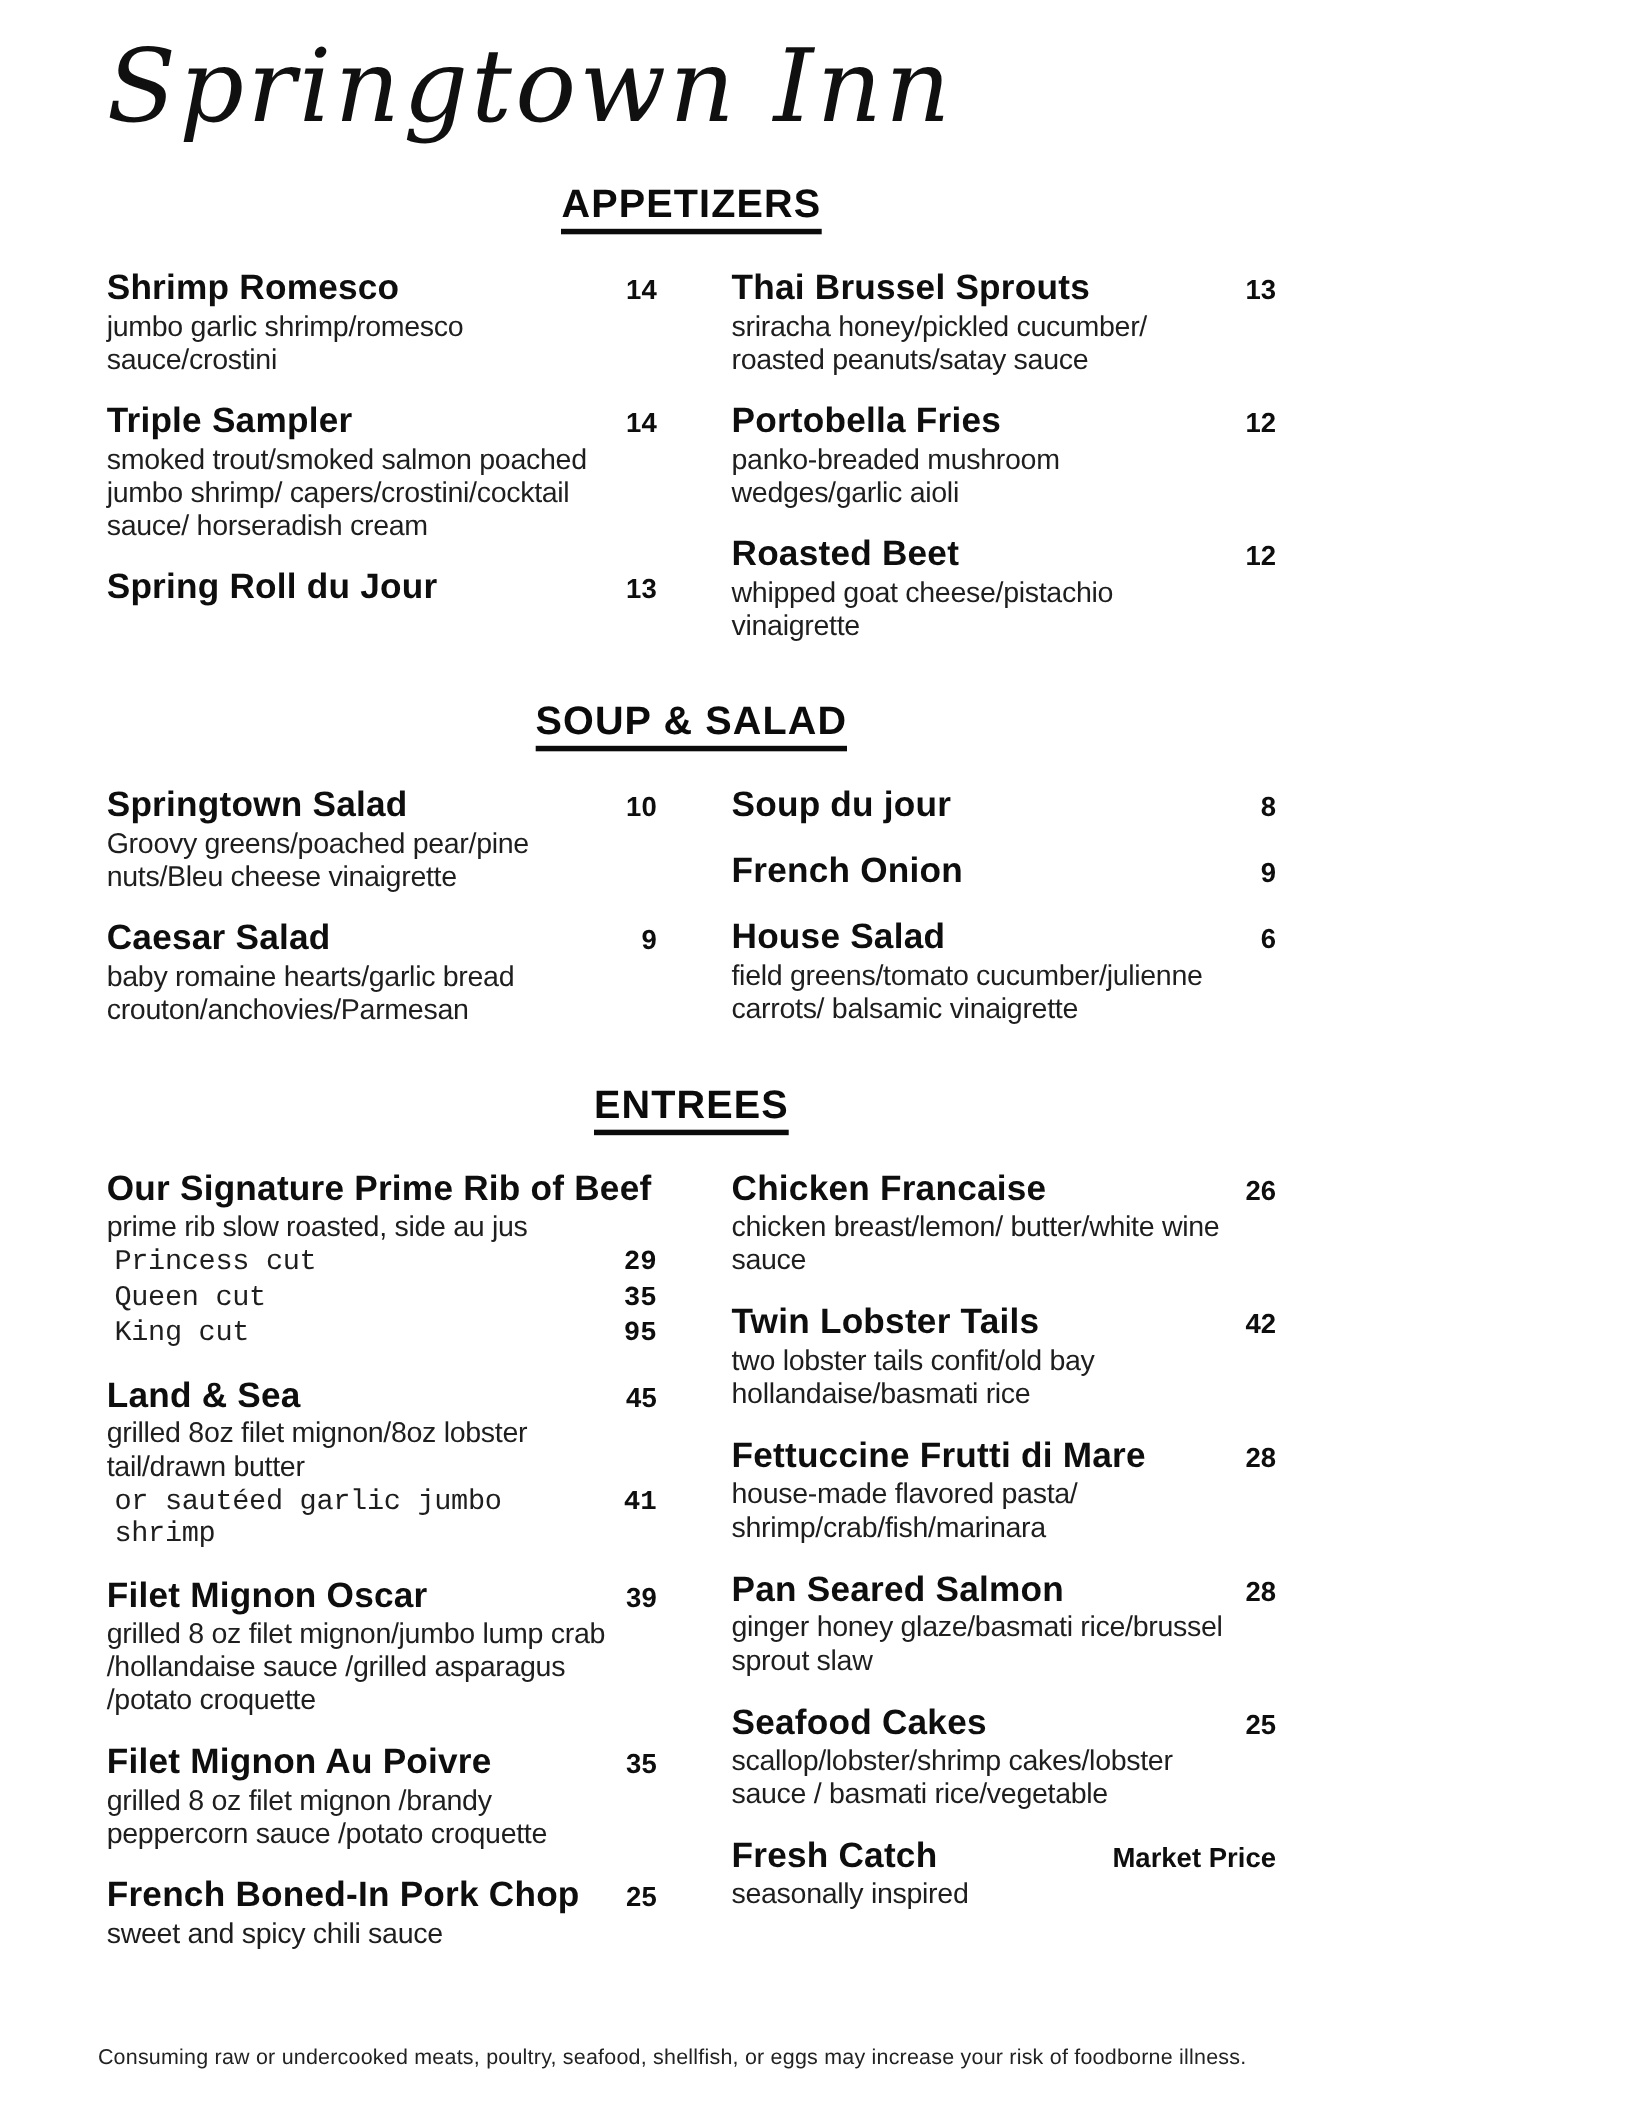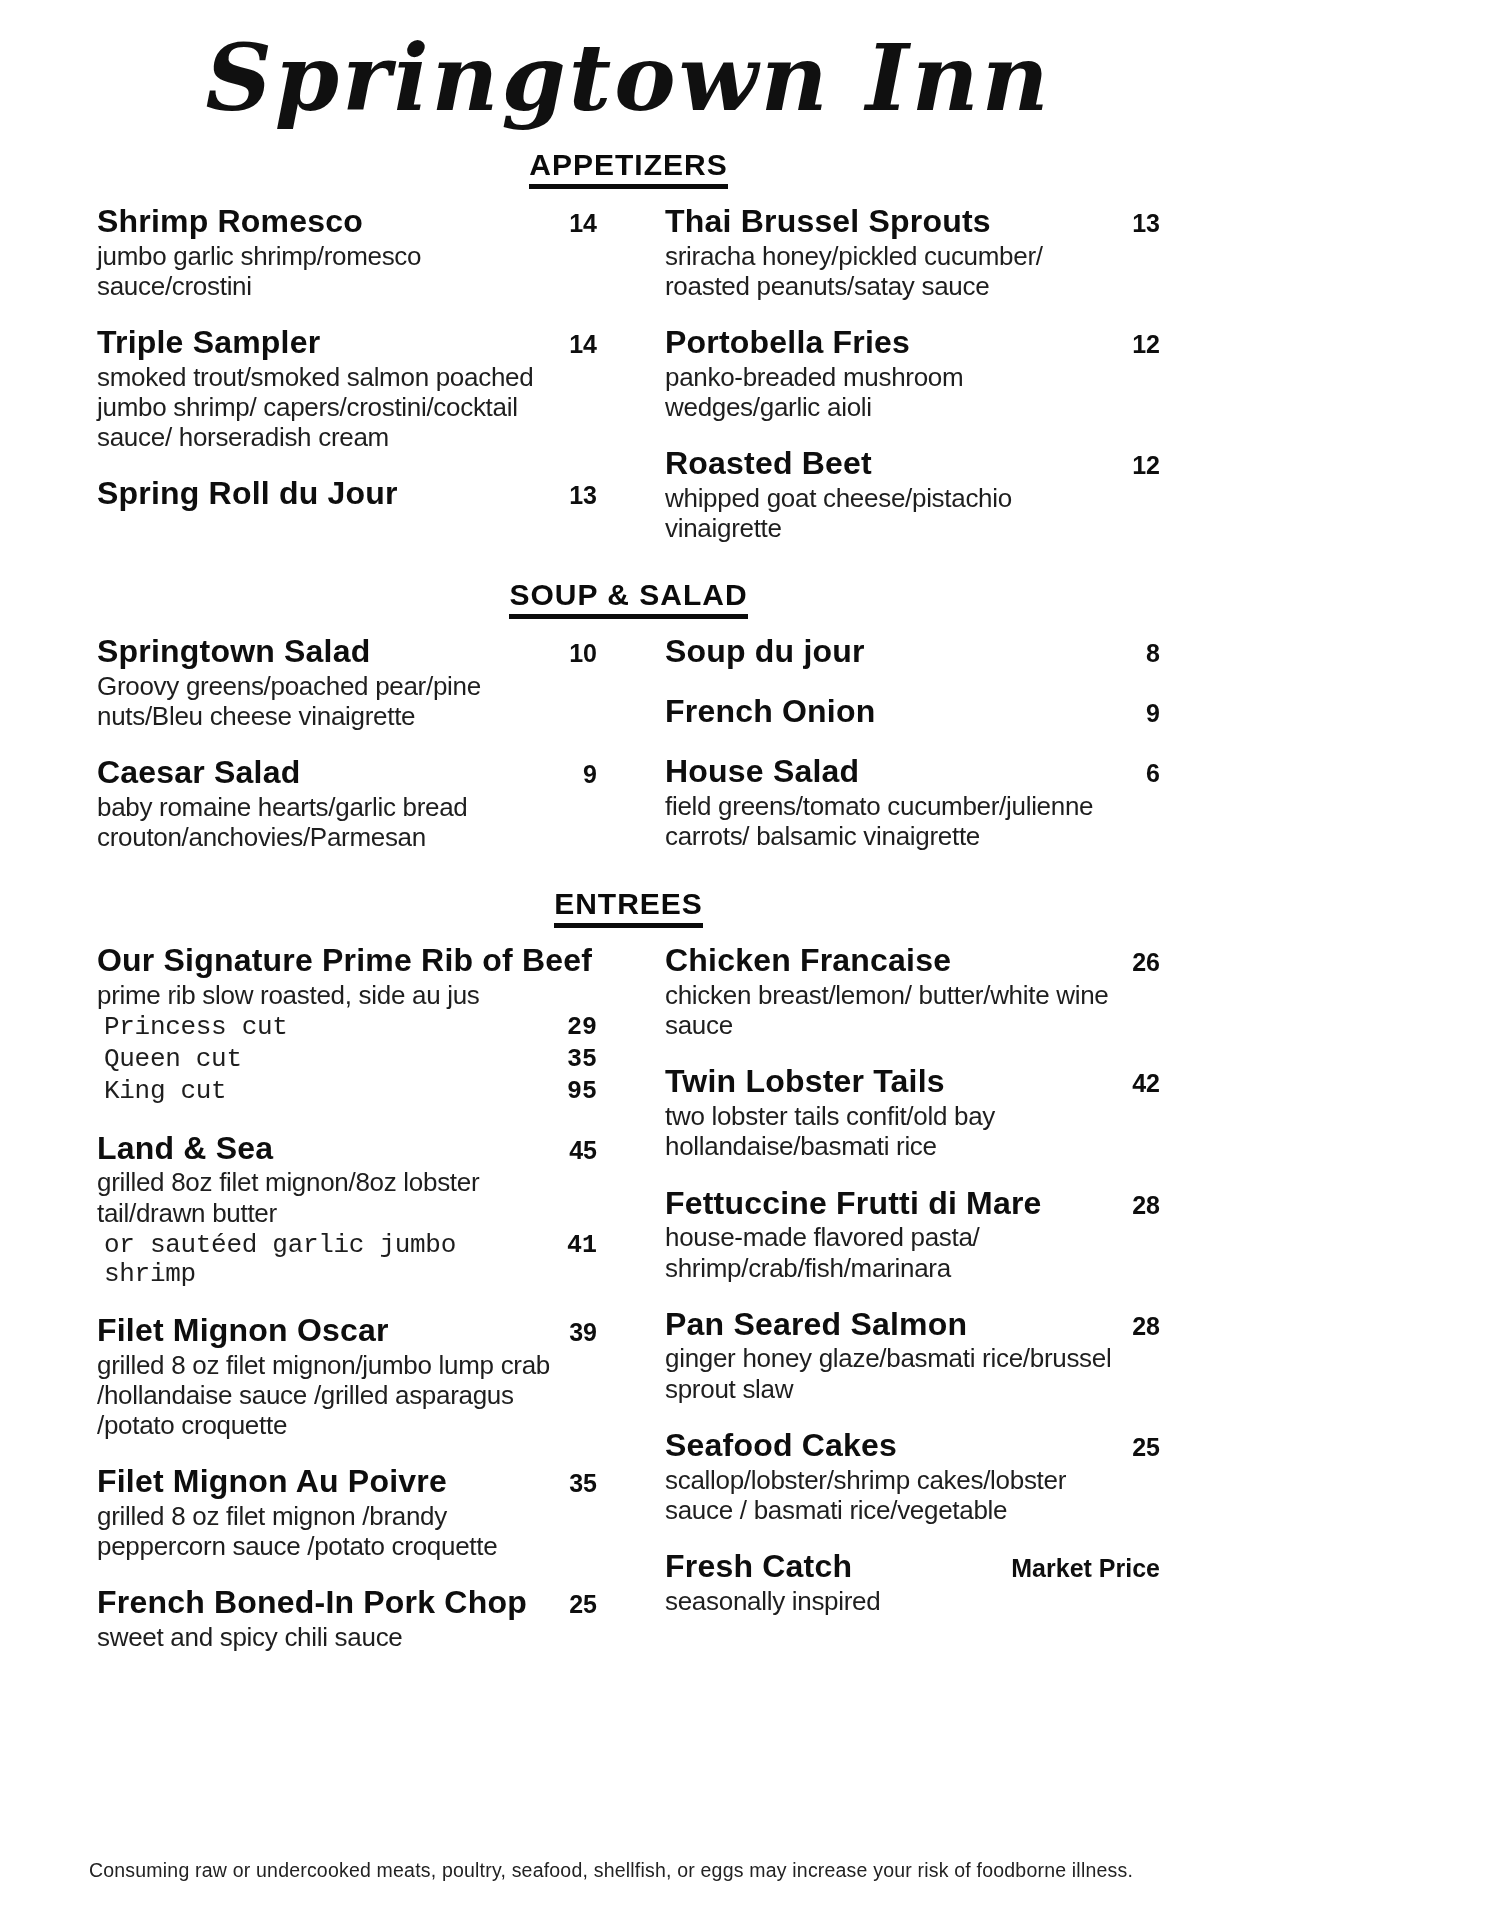--- a/index.html
+++ b/index.html
@@ -9,37 +9,36 @@
     width: 1485px;
     height: 1920px;
     background: #ffffff;
     color: #111;
     font-family: "Liberation Sans", sans-serif;
     overflow: hidden;
   }
   .menu { margin-left: 97px; width: 1063px; }
 
   .title {
-    text-align: center;
     font-family: "DejaVu Serif", serif;
     font-style: italic;
-    font-weight: 700;
+    font-weight: 400;
     font-size: 92px;
     line-height: 1.15;
     letter-spacing: 3px;
     margin: 26px 0 16px 0;
     color: #101010;
   }
 
   .menu-section { margin-bottom: 12px; }
   .section-header-row { text-align: center; margin: 2px 0 14px 0; }
   .section-title {
     display: inline-block;
-    margin: 0;
-    font-size: 30px;
+    margin: 16px;
+    font-size: 36px;
     font-weight: 800;
     letter-spacing: 1px;
     color: #0b0b0b;
     border-bottom: 5px solid #0b0b0b;
     padding-bottom: 2px;
   }
 
   .columns {
     display: grid;
     grid-template-columns: 500px 495px;

